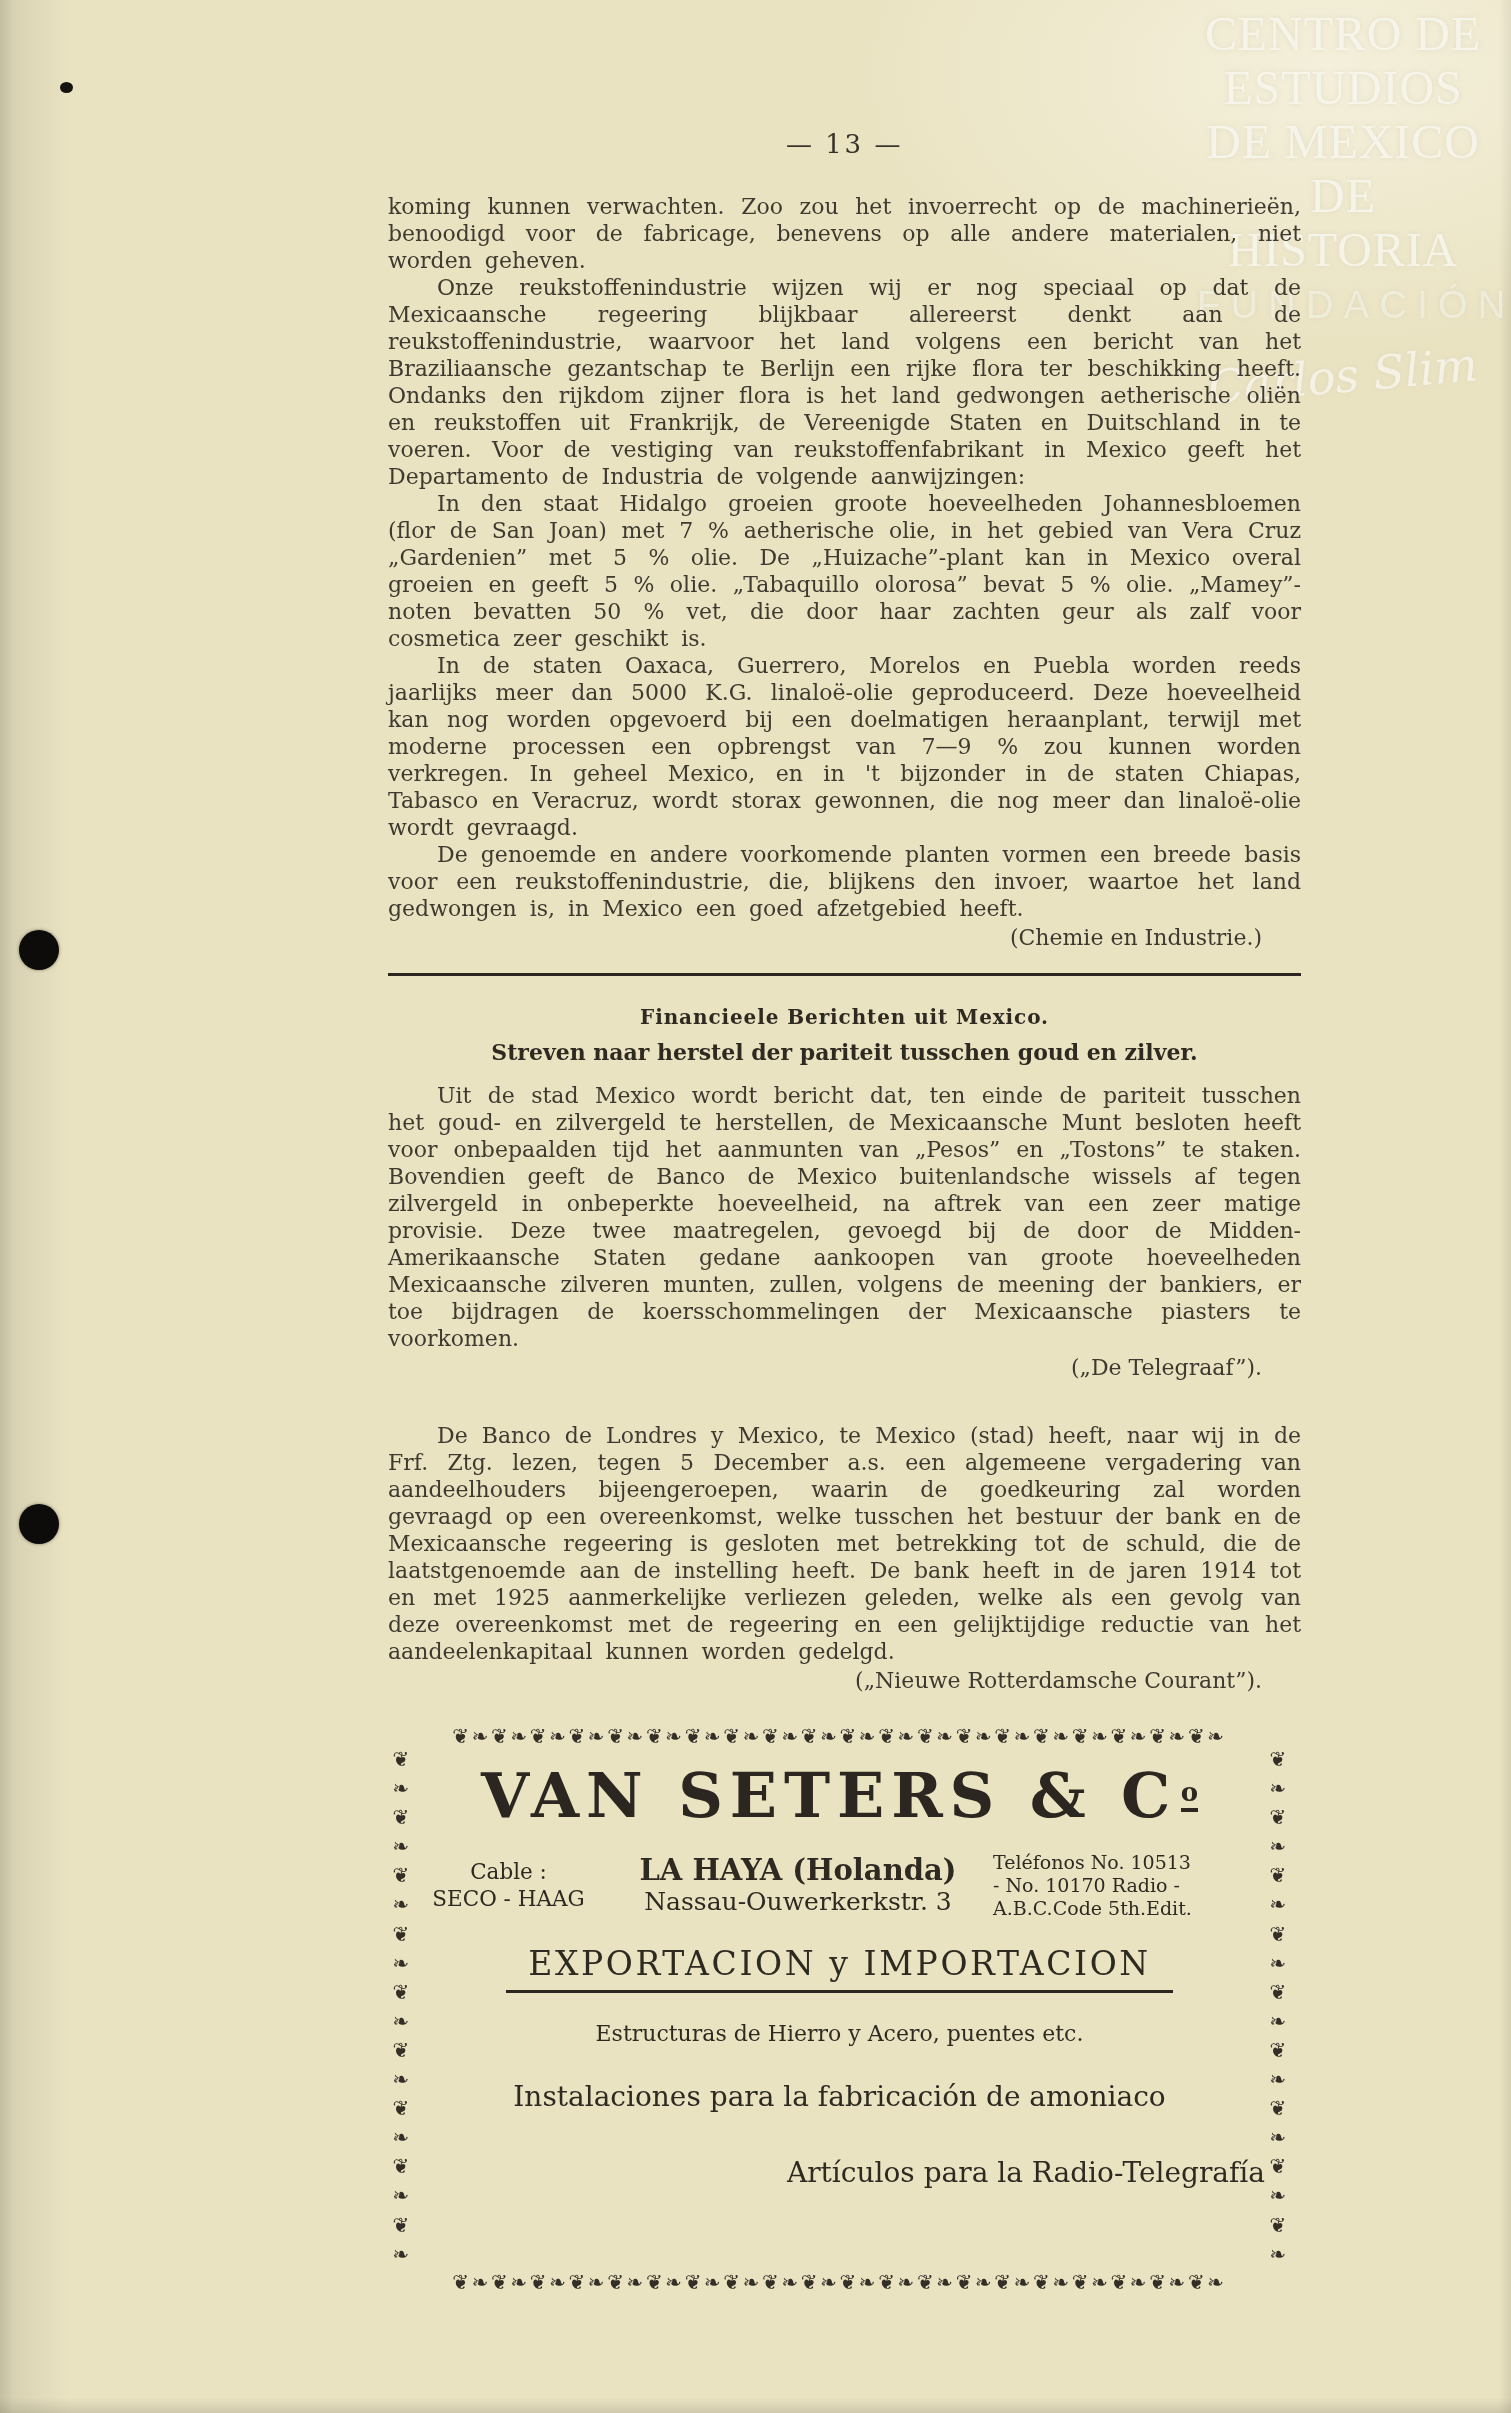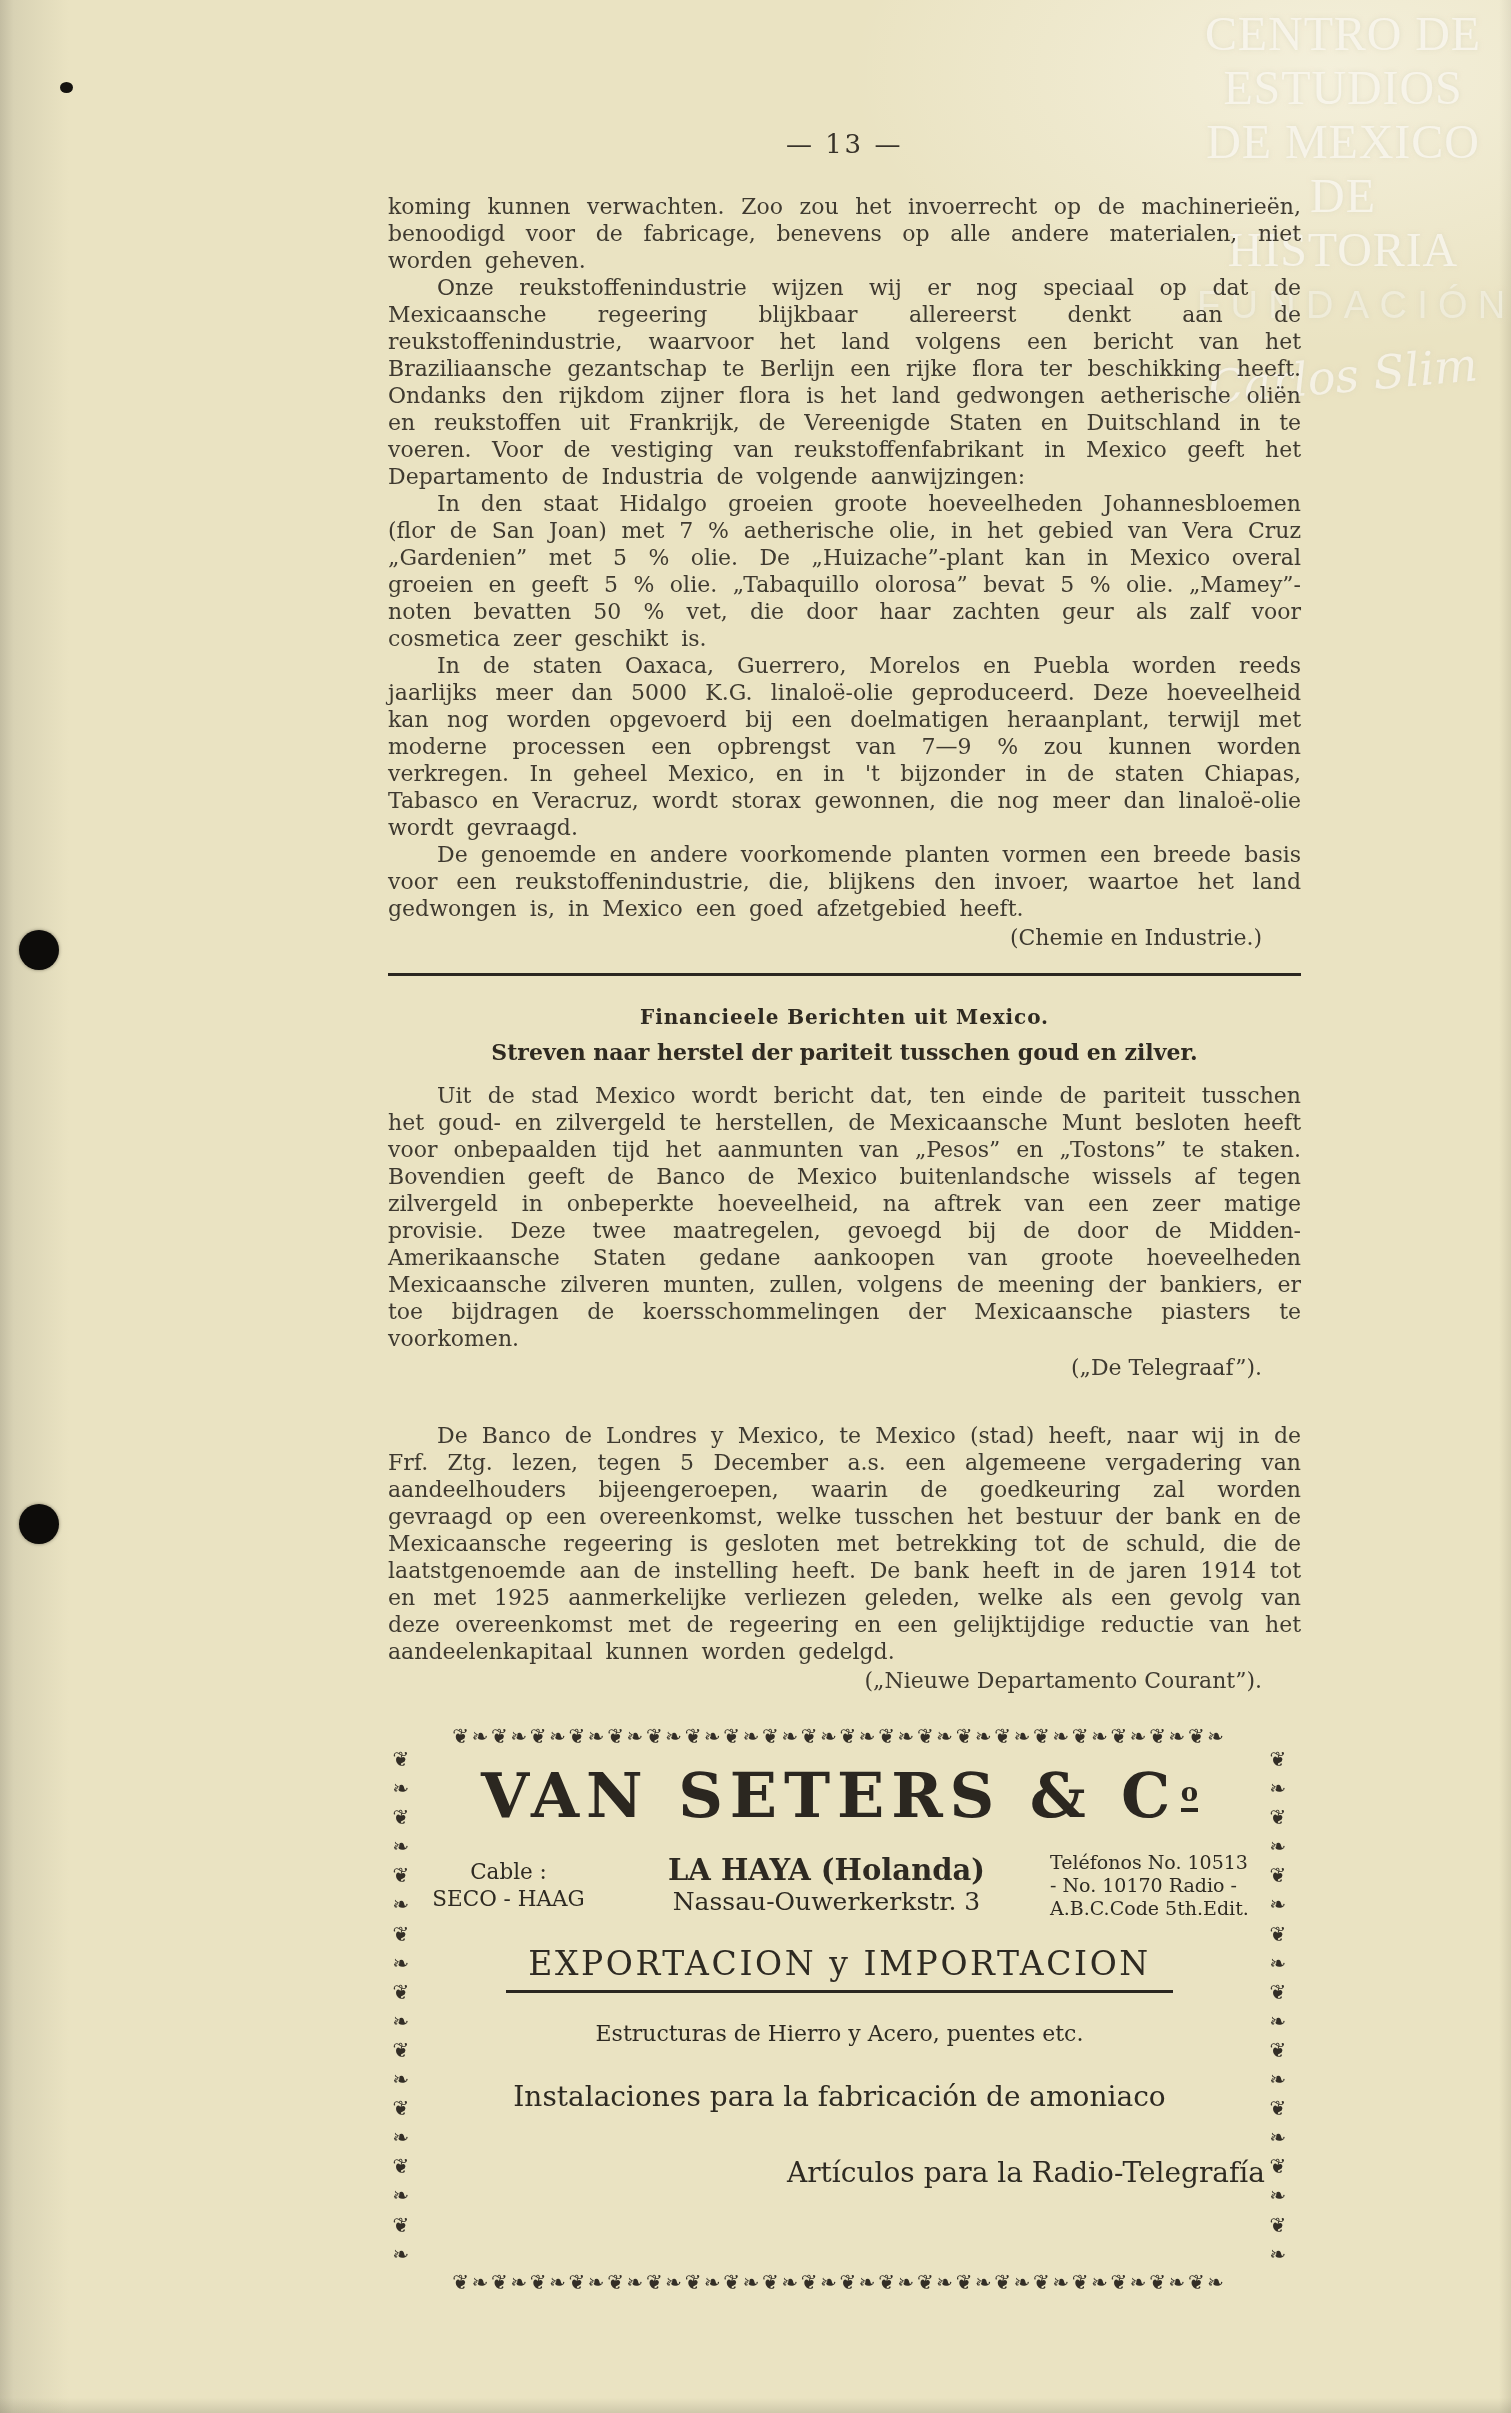--- a/index.html
+++ b/index.html
@@ -107,21 +107,21 @@
   .ad-company {
     font-size: 62px; font-weight: bold; letter-spacing: 6.9px;
     color: #2b2720; margin-bottom: 19px; white-space: nowrap;
   }
   .sup-o {
     font-size: 0.42em; vertical-align: 0.62em;
     border-bottom: 4.3px solid currentColor; padding-bottom: 1.7px;
     margin-left: 3.4px; letter-spacing: 0;
   }
   .ad-info-row {
-    display: flex; justify-content: space-between; align-items: center;
+    display: flex; justify-content: flex-start; align-items: center;
     gap: 32px; margin-bottom: 24px;
   }
   .ad-cable { font-size: 21.5px; line-height: 27px; text-align: center; flex: 0 0 189px; }
   .ad-address { flex: 0 0 326px; text-align: center; }
   .ad-city { font-size: 29px; font-weight: 600; line-height: 34px; }
   .ad-street { font-size: 25px; line-height: 30px; }
   .ad-phones { font-size: 19px; line-height: 23px; text-align: left; flex: 0 0 215px; }
   .ad-headline { margin-bottom: 28px; }
   .ad-headline span {
     display: inline-block; font-size: 33px; letter-spacing: 2.6px;
@@ -163,21 +163,21 @@
 
     <div class="divider"></div>
 
     <h2 class="art-title">Financieele Berichten uit Mexico.</h2>
     <h3 class="art-subtitle">Streven naar herstel der pariteit tusschen goud en zilver.</h3>
 
     <p class="body-p">Uit de stad Mexico wordt bericht dat, ten einde de pariteit tusschen het goud- en zilvergeld te herstellen, de Mexicaansche Munt besloten heeft voor onbepaalden tijd het aanmunten van „Pesos” en „Tostons” te staken. Bovendien geeft de Banco de Mexico buitenlandsche wissels af tegen zilvergeld in onbeperkte hoeveelheid, na aftrek van een zeer matige provisie. Deze twee maatregelen, gevoegd bij de door de Midden-Amerikaansche Staten gedane aankoopen van groote hoeveelheden Mexicaansche zilveren munten, zullen, volgens de meening der bankiers, er toe bijdragen de koersschommelingen der Mexicaansche piasters te voorkomen.</p>
     <div class="attribution attr-gap">(„De Telegraaf”).</div>
 
     <p class="body-p">De Banco de Londres y Mexico, te Mexico (stad) heeft, naar wij in de Frf. Ztg. lezen, tegen 5 December a.s. een algemeene vergadering van aandeelhouders bijeengeroepen, waarin de goedkeuring zal worden gevraagd op een overeenkomst, welke tusschen het bestuur der bank en de Mexicaansche regeering is gesloten met betrekking tot de schuld, die de laatstgenoemde aan de instelling heeft. De bank heeft in de jaren 1914 tot en met 1925 aanmerkelijke verliezen geleden, welke als een gevolg van deze overeenkomst met de regeering en een gelijktijdige reductie van het aandeelenkapitaal kunnen worden gedelgd.</p>
-    <div class="attribution">(„Nieuwe Departamento Courant”).</div>
+    <div class="attribution">(„Nieuwe Rotterdamsche Courant”).</div>
 
     <div class="ad">
       <div class="orn">❦❧❦❧❦❧❦❧❦❧❦❧❦❧❦❧❦❧❦❧❦❧❦❧❦❧❦❧❦❧❦❧❦❧❦❧❦❧❦❧</div>
       <div class="ad-mid">
         <div class="orn orn-v">❦❧❦❧❦❧❦❧❦❧❦❧❦❧❦❧❦❧</div>
         <div class="ad-content">
           <div class="ad-company"><span>VAN SETERS &amp; C</span><span class="sup-o">o</span></div>
           <div class="ad-info-row">
             <div class="ad-cable">
               <div>Cable :</div>

